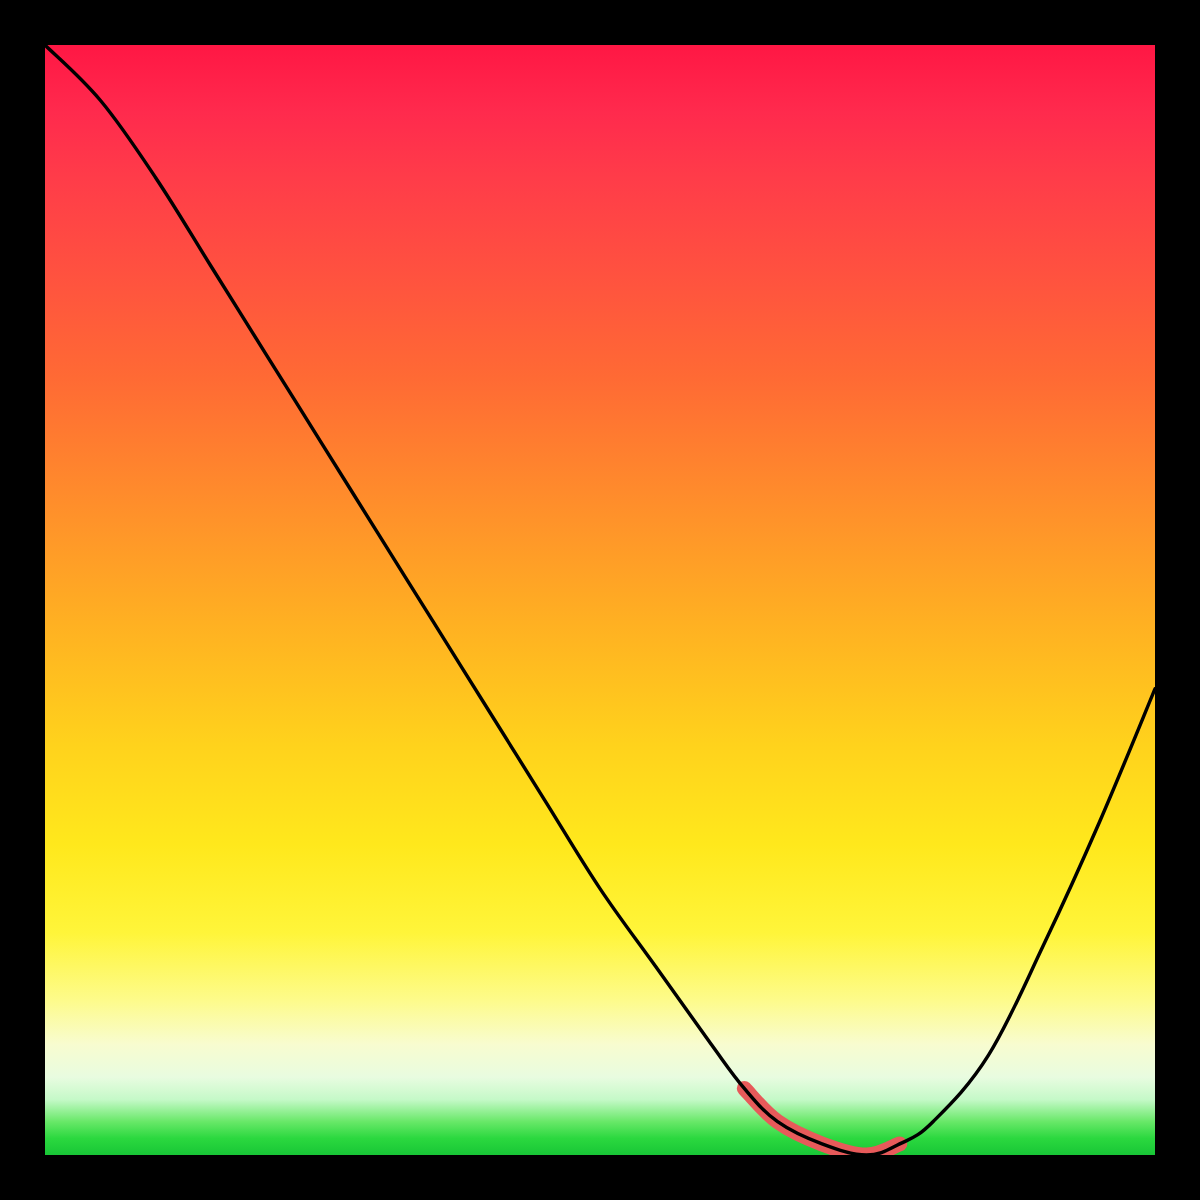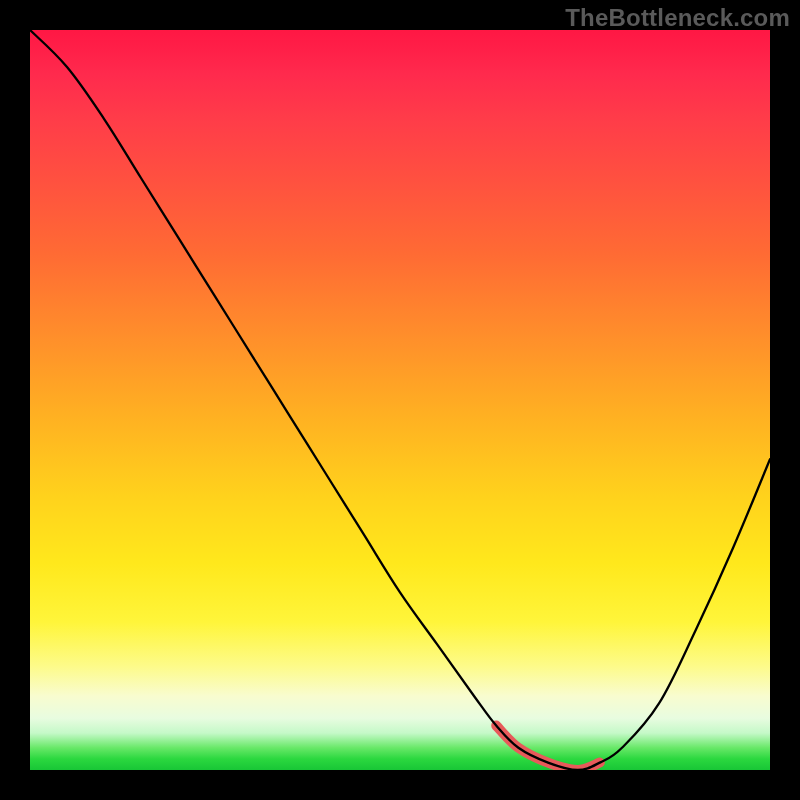--- a/index.html
+++ b/index.html
@@ -82,21 +82,20 @@
     stroke-width: 10;
     stroke-linecap: round;
     stroke-linejoin: round;
   }
 </style>
 </head>
 <body>
 
 <div class="frame">
 
-  <div class="watermark">TheBottleneck.com</div>
 
   <div class="plot-area">
     <div class="gradient"></div>
 
     <svg class="curve" viewBox="0 0 740 740" preserveAspectRatio="none">
       <path id="roi-path" class="roi-line" d="M 466.2 695.6 C 470.19599999999997 699.596 479.076 711.14 488.40000000000003 717.8 C 497.72400000000005 724.4599999999999 507.344 728.604 518 732.6 C 528.656 736.596 538.2760000000001 740 547.6 740 C 556.924 740 565.8040000000001 733.932 569.8000000000001 732.6"></path>
       <path id="main-path" class="curve-line" d="M 0 0 C 6.66 6.66 23.68 21.01600000000001 37 37 C 50.32 52.983999999999995 60.68 68.81999999999995 74 88.79999999999995 C 87.32 108.77999999999996 97.68 126.68799999999999 111 148 C 124.32 169.312 134.68 185.88800000000006 148 207.20000000000005 C 161.32 228.51200000000003 171.68 245.088 185 266.4 C 198.32 287.712 208.68 304.28799999999995 222 325.59999999999997 C 235.32 346.912 245.68 363.488 259 384.8 C 272.32 406.112 282.68 422.688 296 444 C 309.32 465.312 319.68 481.888 333 503.2 C 346.32 524.512 356.68 542.42 370 562.4 C 383.32 582.38 393.68000000000006 595.552 407.00000000000006 614.2 C 420.32000000000005 632.8480000000001 433.344 651.348 444 666 C 454.656 680.652 458.20799999999997 686.2760000000001 466.2 695.6 C 474.192 704.924 479.076 711.14 488.40000000000003 717.8 C 497.72400000000005 724.4599999999999 507.344 728.604 518 732.6 C 528.656 736.596 538.2760000000001 740 547.6 740 C 556.924 740 561.8080000000001 736.596 569.8000000000001 732.6 C 577.792 728.604 581.344 728.456 592 717.8 C 602.656 707.1439999999999 615.68 694.712 629 673.4 C 642.32 652.088 652.68 627.372 666 599.4 C 679.32 571.428 689.68 548.636 703 518 C 716.32 487.36400000000003 733.34 445.18399999999997 740 429.2"></path>
     </svg>
   </div>
 

